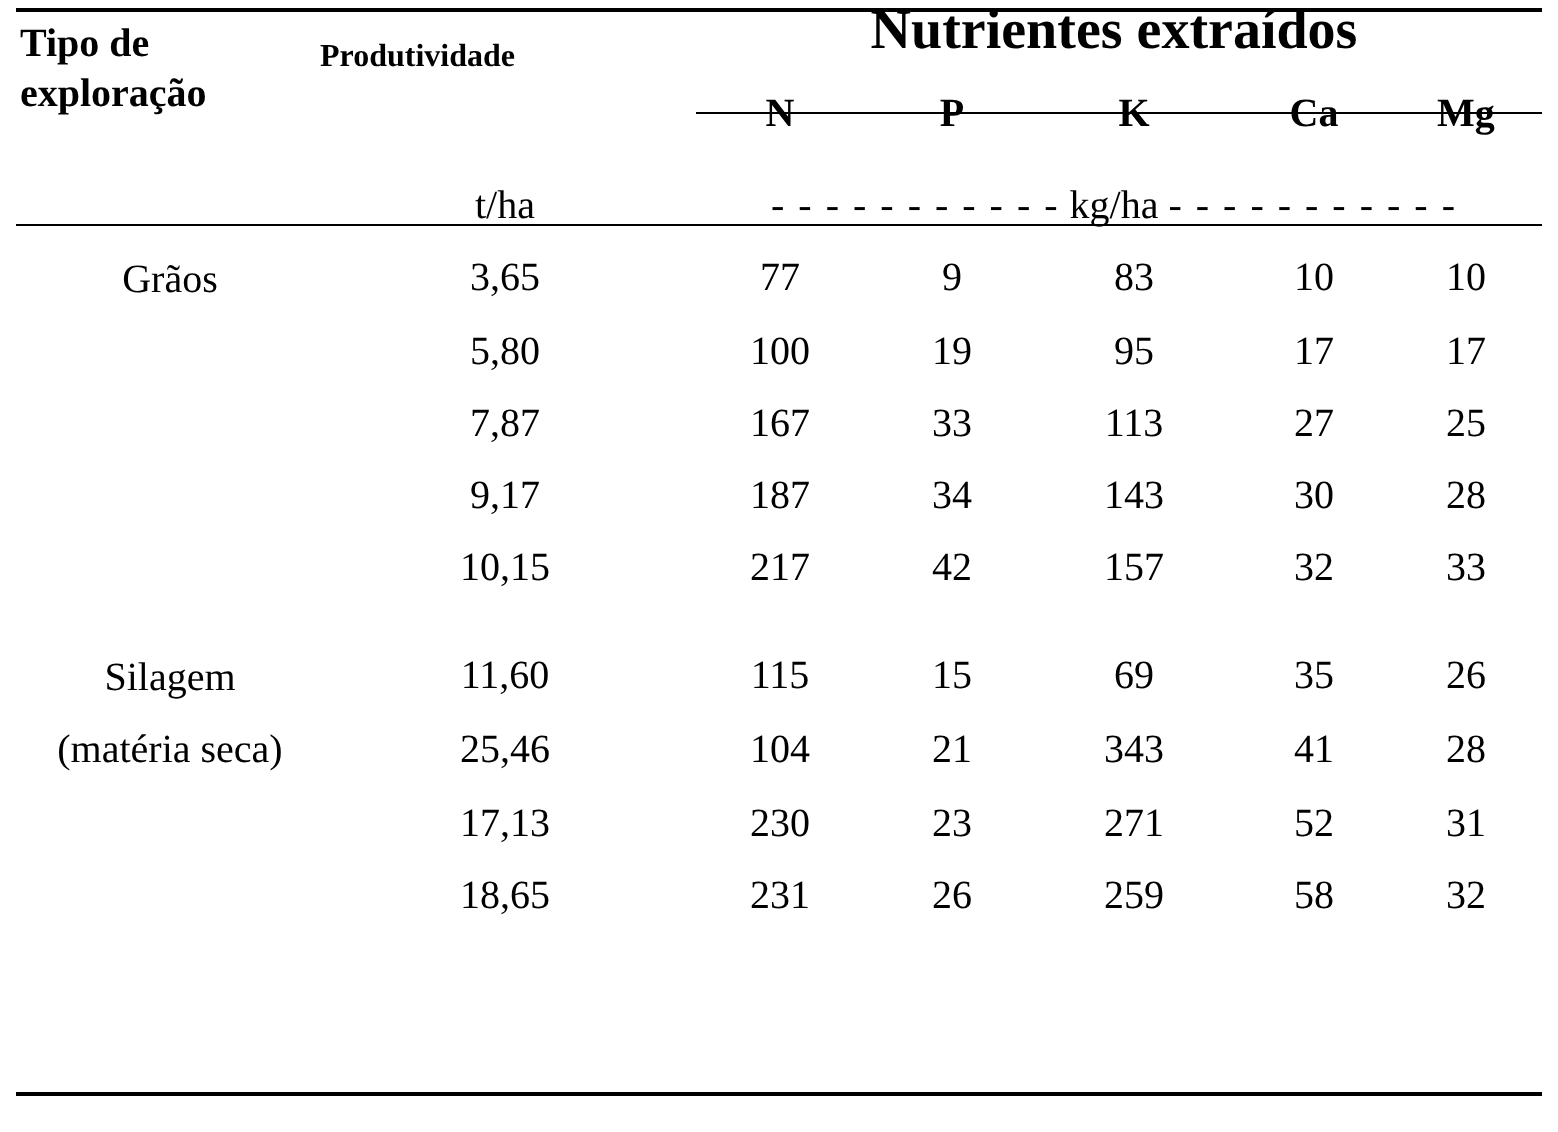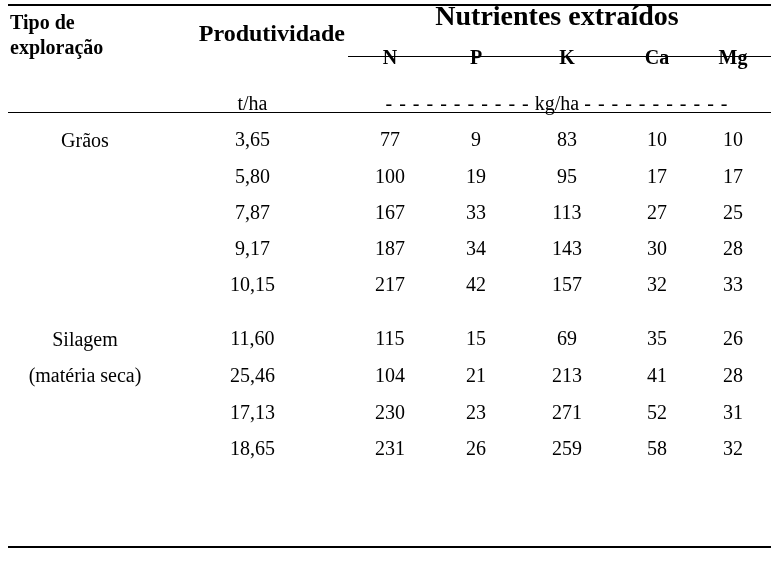--- a/index.html
+++ b/index.html
@@ -66,22 +66,22 @@
   }
   .th-stack {
     font-weight: bold;
     text-align: left;
     font-size: 20px;
     line-height: 1.25;
     padding-top: 10px;
   }
   .th-prod {
     font-weight: bold;
-    text-align: right;
-    font-size: 24px;
+    text-align: left;
+    font-size: 16px;
     padding-top: 20px;
   }
   .th-group {
     font-weight: bold;
     text-align: center;
     font-size: 28px;
     padding-top: 0;
     padding-bottom: 6px;
   }
   .th-sub {
@@ -249,21 +249,21 @@
         <td class="num">15</td>
         <td class="num">69</td>
         <td class="num">35</td>
         <td class="num">26</td>
       </tr>
       <tr class="body-row">
         <td class="tipo tipo-two">(matéria  seca)</td>
         <td class="num">25,46</td>
         <td class="num">104</td>
         <td class="num">21</td>
-        <td class="num">213</td>
+        <td class="num">343</td>
         <td class="num">41</td>
         <td class="num">28</td>
       </tr>
       <tr class="body-row">
         <td class="tipo"></td>
         <td class="num">17,13</td>
         <td class="num">230</td>
         <td class="num">23</td>
         <td class="num">271</td>
         <td class="num">52</td>

